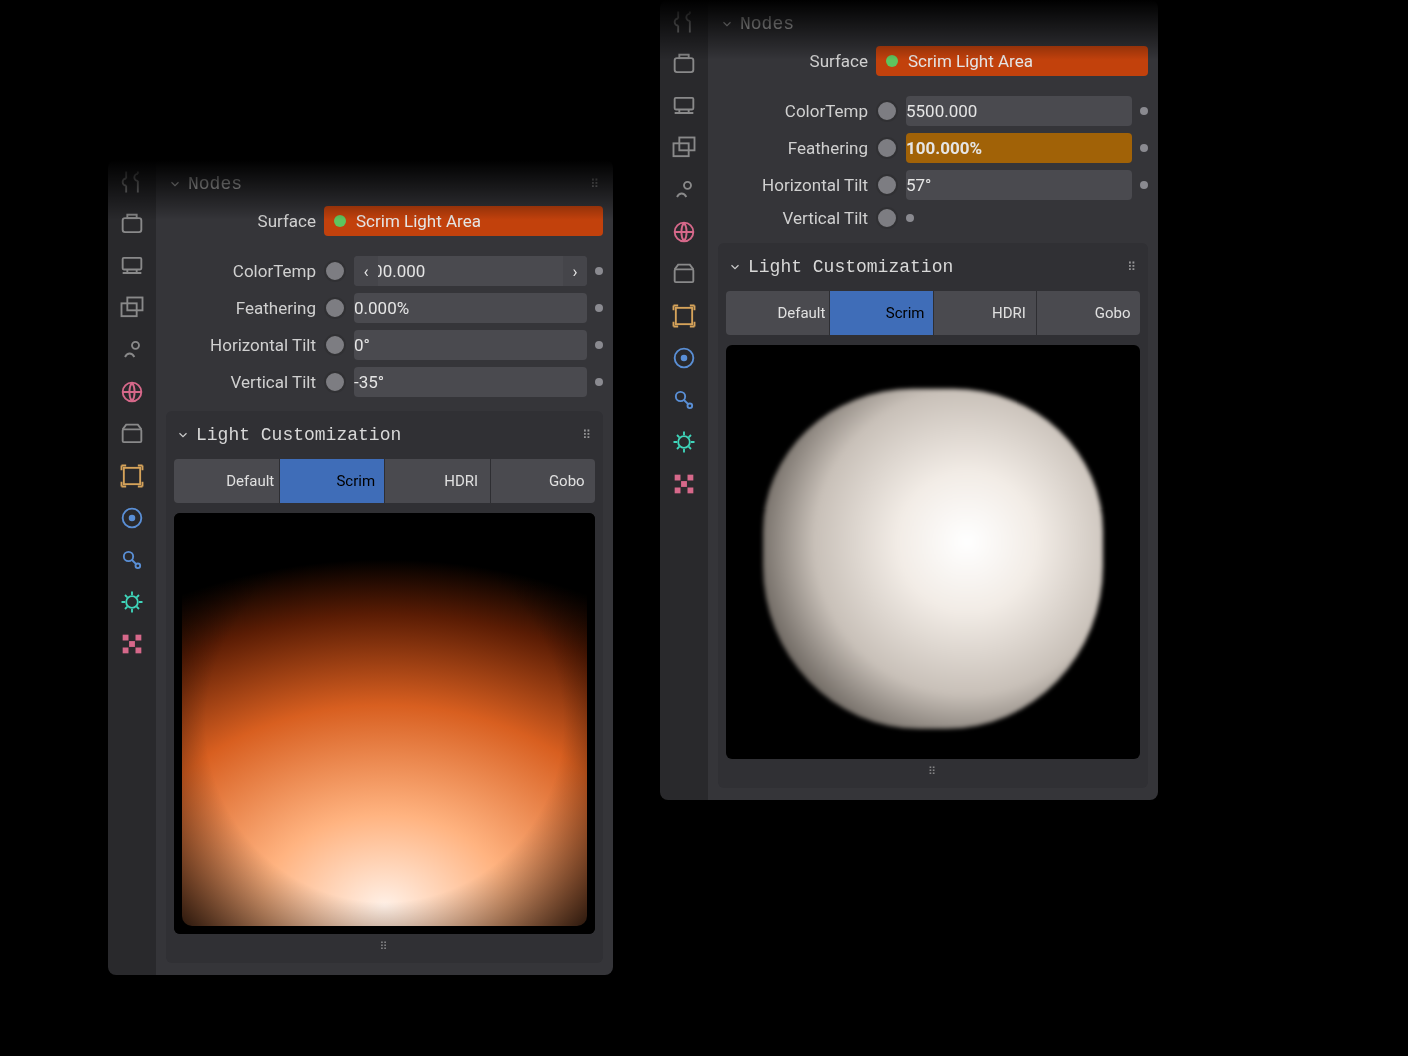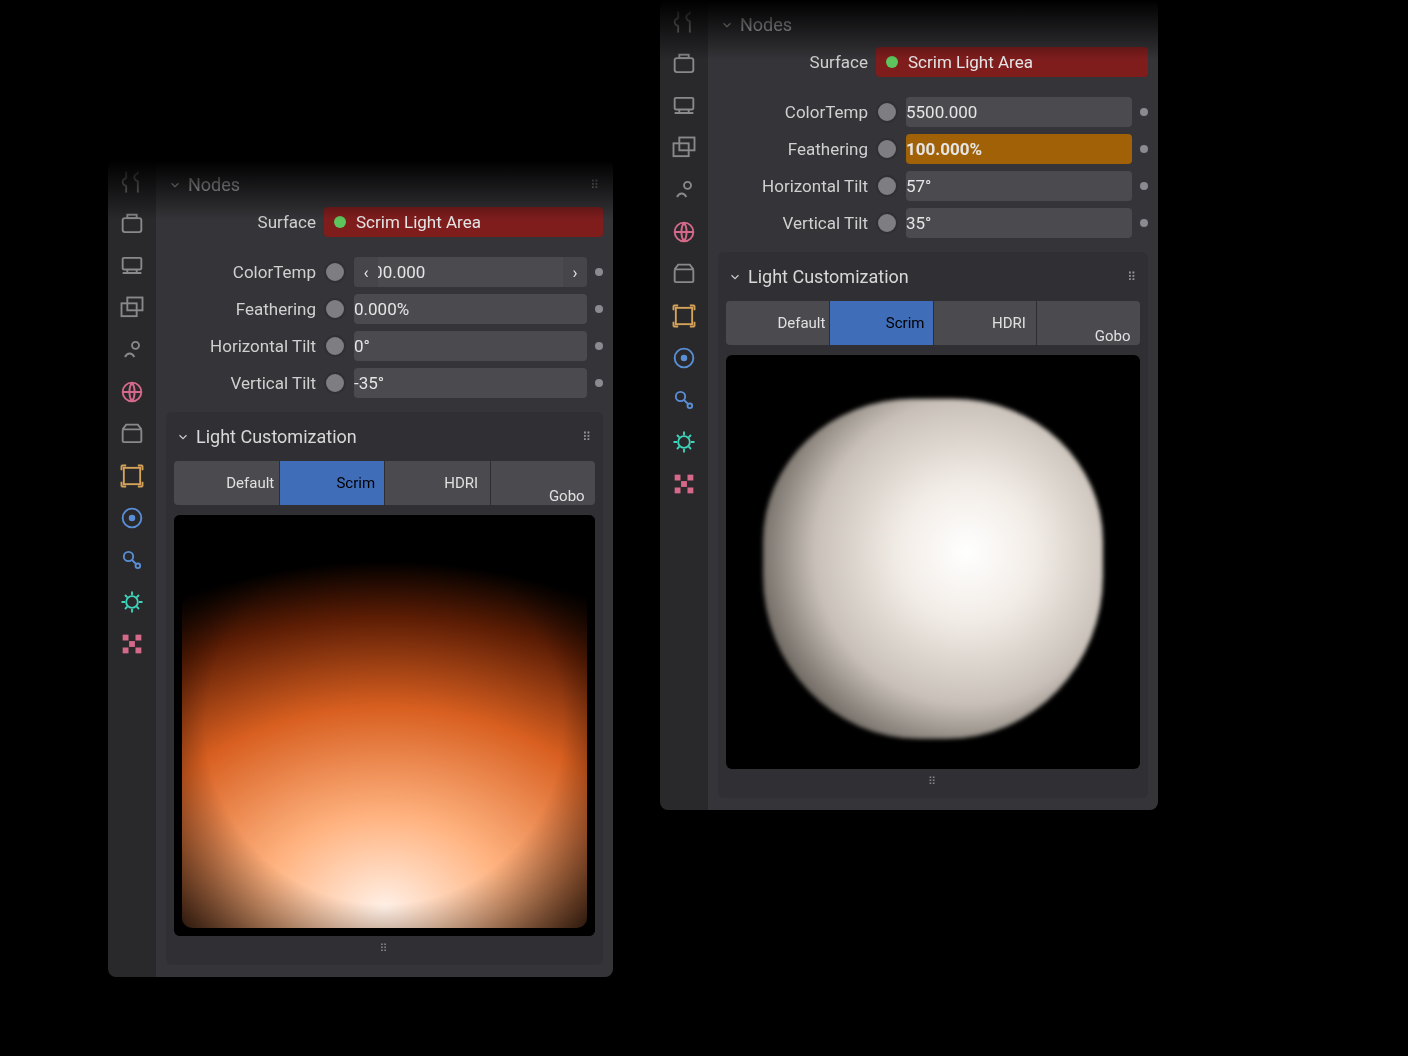--- a/index.html
+++ b/index.html
@@ -48,20 +48,21 @@
     background: #353539;
     border-radius: 0 8px 8px 0;
     padding: 8px 10px 12px 10px;
     color: #d8d8d8;
   }
 
   
   .sec-header {
     display:flex; align-items:center; justify-content:space-between;
     padding: 6px 2px;
+    font-family: Liberation Mono, monospace;
   }
   .sec-title { display:flex; align-items:center; gap:6px; font-size:18px; }
   .chev { width:14px; height:14px; }
   .grip { opacity:.6; font-size:12px; letter-spacing:2px; }
 
   
   .rows { display:flex; flex-direction:column; gap:7px; margin-top:6px; }
   .row {
     display:flex; align-items:center; gap:8px;
   }
@@ -75,21 +76,21 @@
     width:18px; height:18px; border-radius:50%;
     background:#7d7d82; border:2px solid #303033;
     flex:0 0 18px;
   }
   .sock.green{ background:#5ec55e; }
   .field {
     flex:1; height:30px; background:#4a4a4f; border-radius:4px;
     display:flex; align-items:center; justify-content:flex-start;
     position:relative; color:#e5e5e5; font-size:17px;
   }
-  .field.readonly{ background:#7f1d1d; justify-content:flex-start; padding-left:10px; }
+  .field.readonly{ background:#c2410c; justify-content:flex-start; padding-left:10px; }
   .field.selected{ background:#a16207;font-weight:bold; }
   .field .arrow{
     position:absolute; top:0; bottom:0; width:24px;
     display:flex;align-items:center;justify-content:center;
     background:#45454a;
   }
   .field .arrow.l{left:0;border-radius:4px 0 0 4px;}
   .field .arrow.r{right:0;border-radius:0 4px 4px 0;}
   .dot{
     width:8px;height:8px;border-radius:50%;background:#8a8a90;
@@ -109,21 +110,21 @@
     border-radius:4px; overflow:hidden;
     background:#4a4a4f;
   }
   .tab{
     flex:1; height:44px;
     display:flex;align-items:center;justify-content:center;
     font-size:15px; color:#e0e0e0;
     border-right:1px solid #2e2e32;
     padding-left:48px;
   }
-  .tab:last-child{border-right:none;align-items:flex-end;}
+  .tab:last-child{border-right:none;}
   .tab.active{ background:#3f6db8; color:#000000;}
 
   
   .preview{
     margin-top:10px;
     width:100%; aspect-ratio:1/1;
     background:#000; border-radius:6px;
     position:relative; overflow:hidden;
   }
   .preview.orange::after{
@@ -410,23 +411,20 @@
         <span class="sock"></span>
         <div class="field">
           <span>57°</span>
         </div>
         <span class="dot"></span>
       </div>
 
       <div class="row">
         <span class="lbl">Vertical Tilt</span>
         <span class="sock"></span>
-        <div class="field">
-          <span>35°</span>
-        </div>
         <span class="dot"></span>
       </div>
     </div>
 
     <div class="subpanel">
       <div class="sec-header">
         <span class="sec-title">
           <svg class="chev" viewBox="0 0 24 24" fill="none" stroke="#ccc" stroke-width="2">
               <path d="M6 9l6 6 6-6"></path>
             </svg>

